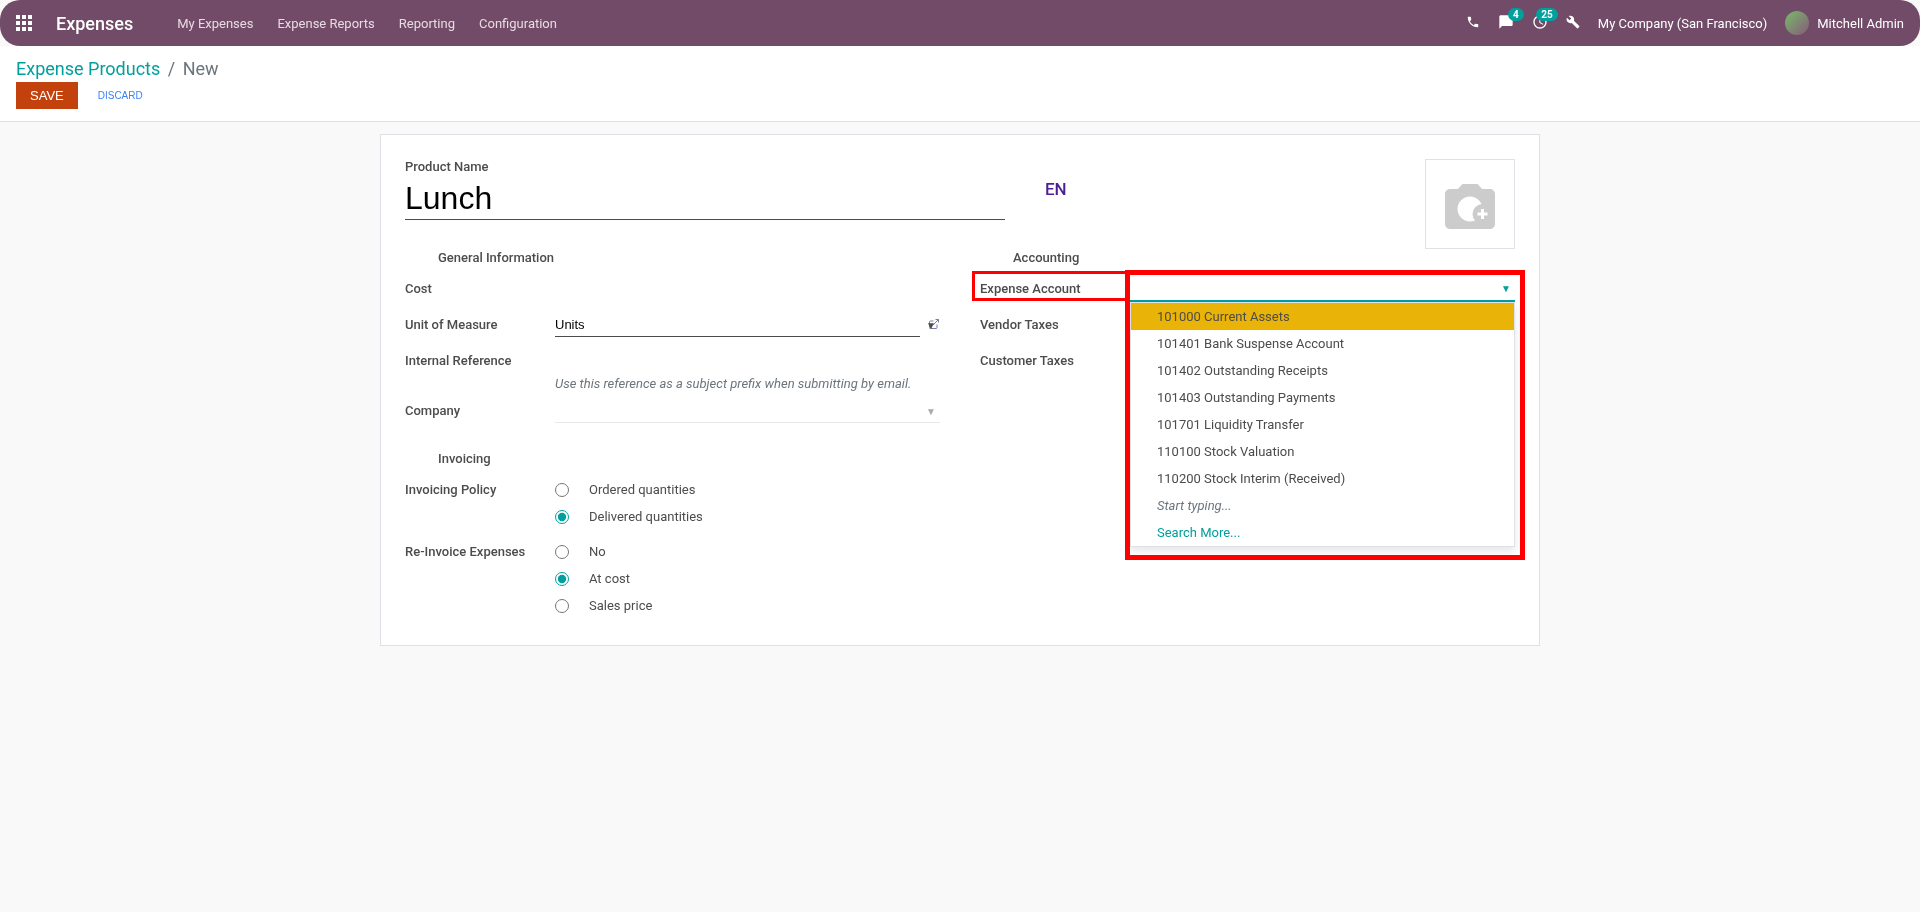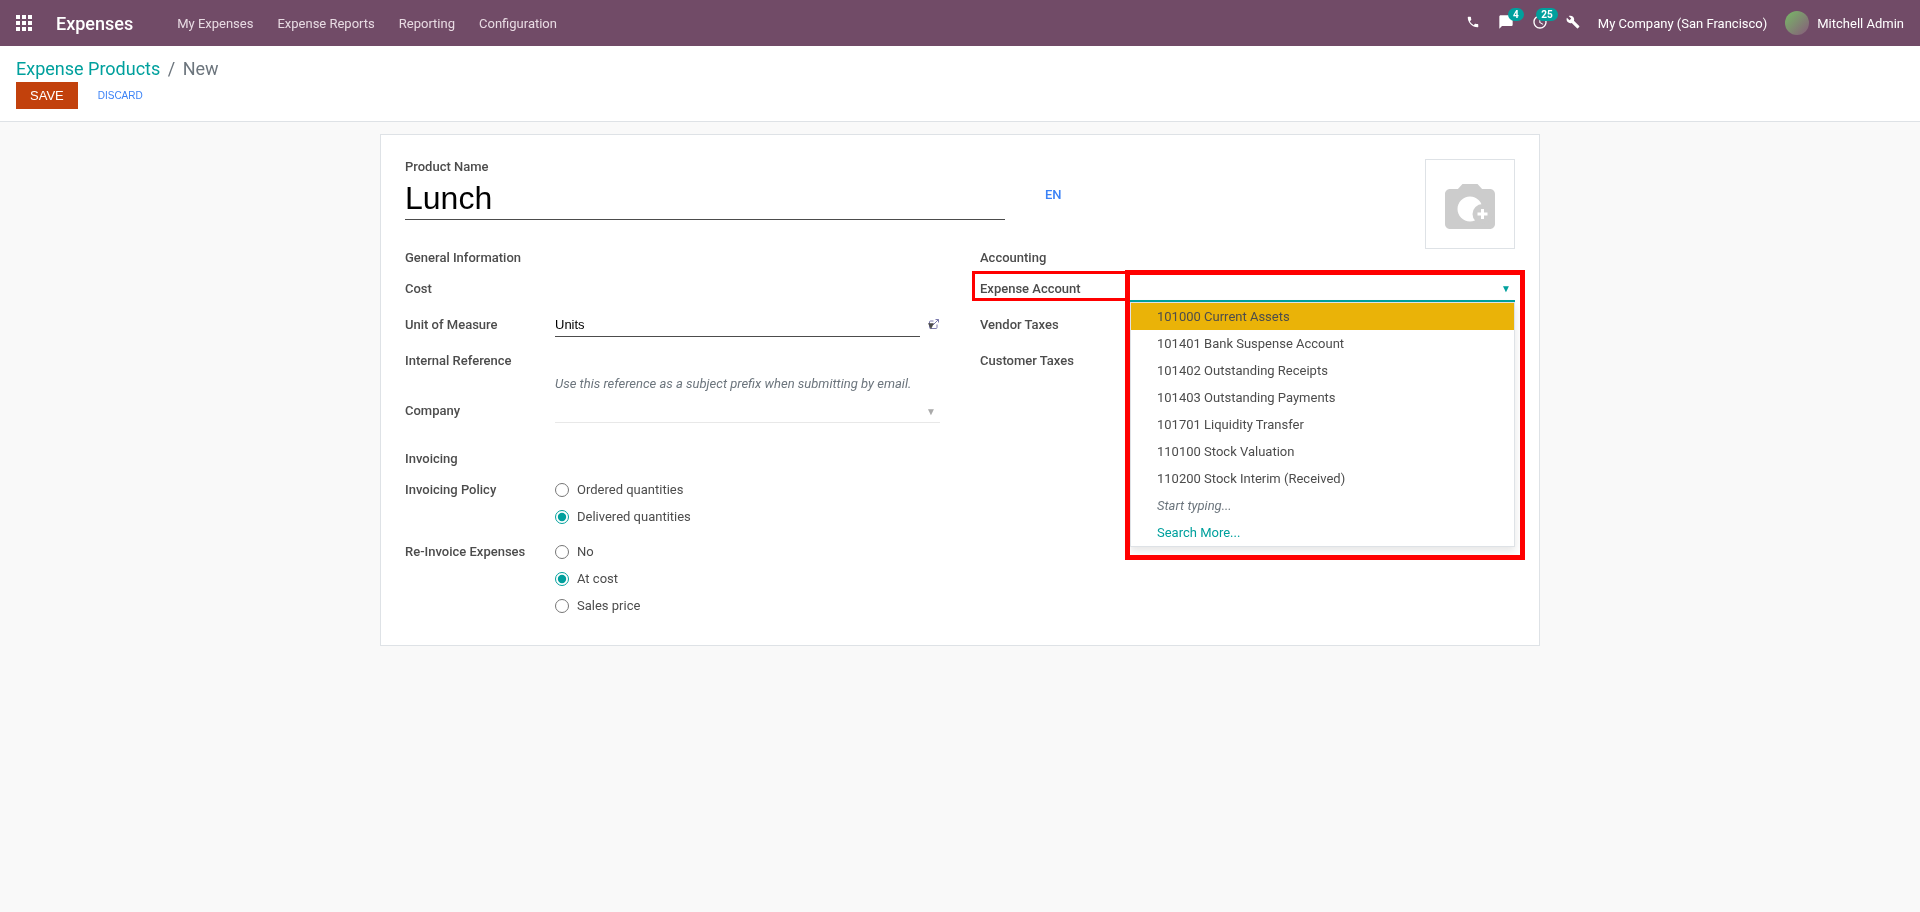--- a/index.html
+++ b/index.html
@@ -15,20 +15,21 @@
     }
     
     
     .navbar {
       background: #714b67;
       height: 46px;
       display: flex;
       align-items: center;
       padding: 0 16px;
       color: #fff;
+      border-radius: 20px;
     }
     .navbar-left {
       display: flex;
       align-items: center;
       gap: 20px;
     }
     .apps-icon {
       display: grid;
       grid-template-columns: repeat(3, 4px);
       grid-template-rows: repeat(3, 4px);
@@ -167,25 +168,25 @@
     .product-name-input {
       font-size: 32px;
       font-weight: 400;
       border: none;
       border-bottom: 1px solid #4c4c4c;
       width: 100%;
       padding: 2px 0;
       outline: none;
     }
     .lang-badge {
-      color: #3b82f6;
+      color: #4c1d95;
       font-weight: 500;
-      font-size: 13px;
+      font-size: 17px;
       margin-left: 40px;
-      margin-top: 28px;
+      margin-top: 20px;
       cursor: pointer;
     }
     .image-placeholder {
       position: absolute;
       top: 24px;
       right: 24px;
       width: 90px;
       height: 90px;
       border: 1px solid #dee2e6;
       display: flex;
@@ -203,20 +204,21 @@
       gap: 40px;
     }
     .form-col {
       flex: 1;
     }
     .section-title {
       font-size: 13px;
       font-weight: 500;
       color: #4c4c4c;
       margin-bottom: 12px;
+      margin-left: 33px;
     }
     .form-row {
       display: flex;
       align-items: flex-start;
       margin-bottom: 8px;
       min-height: 28px;
     }
     .form-row-label {
       width: 150px;
       font-size: 13px;
@@ -270,21 +272,21 @@
     }
     .radio-group {
       display: flex;
       flex-direction: column;
       gap: 12px;
       padding-top: 4px;
     }
     .radio-option {
       display: flex;
       align-items: center;
-      gap: 8px;
+      gap: 20px;
       cursor: pointer;
     }
     .radio-option input[type="radio"] {
       accent-color: #00a09d;
       width: 14px;
       height: 14px;
     }
     
     
     .dropdown-wrapper {

